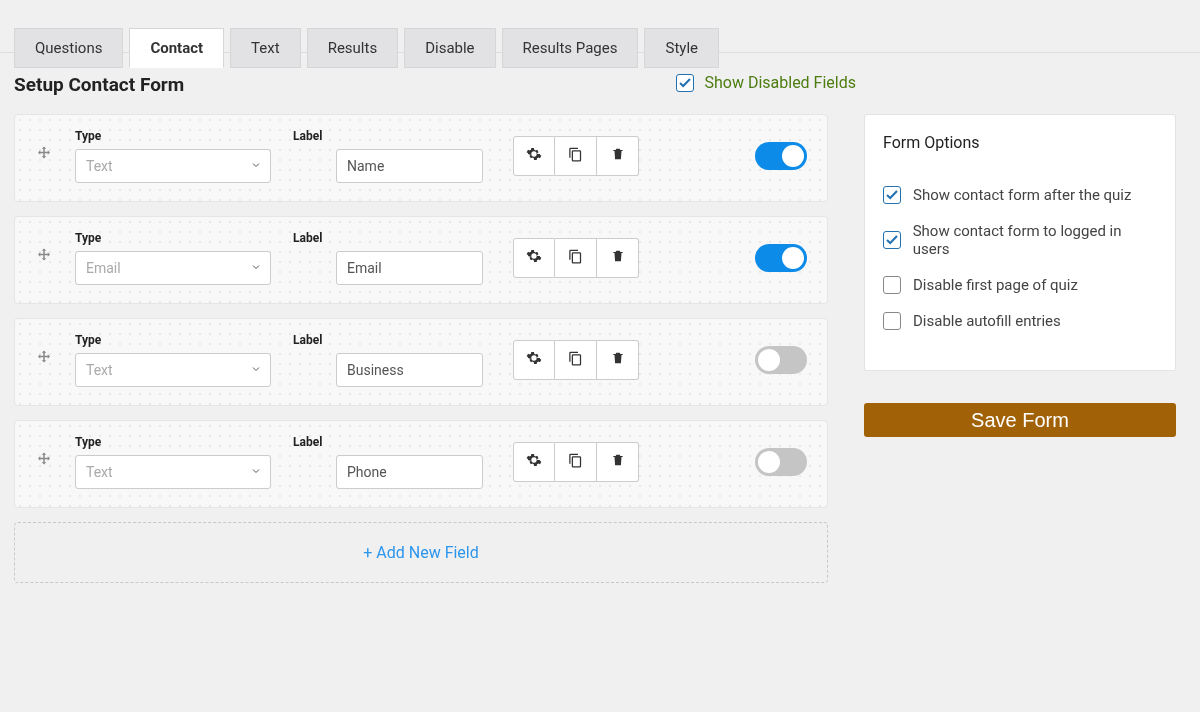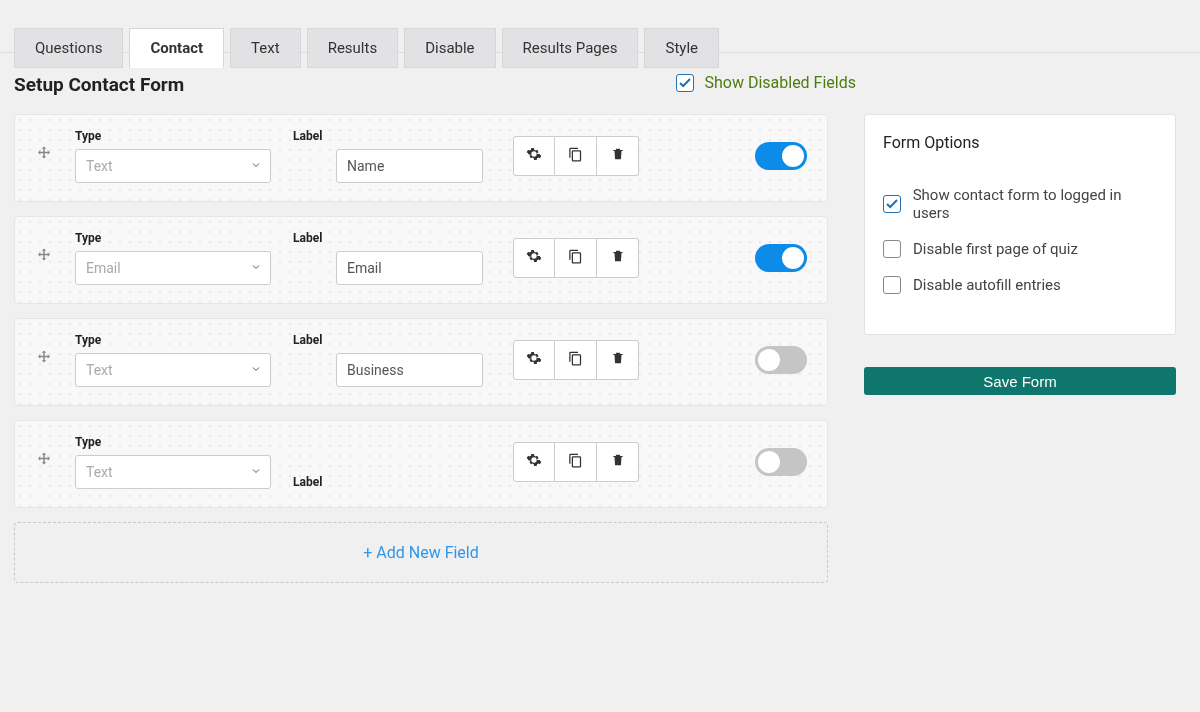--- a/index.html
+++ b/index.html
@@ -164,26 +164,26 @@
     background: #fff;
     border: 1px solid #e3e3e3;
     border-radius: 3px;
     padding: 18px 18px 22px 18px;
   }
   .side-title { font-size: 16px; font-weight:400; margin-bottom: 34px; color:#222;}
   .opt-row { display:flex; align-items:center; gap:12px; margin-bottom:18px; font-size:15px; color:#444;}
   .save-btn {
     margin-top: 32px;
     width: 100%;
-    height: 28px;
-    background: #0f766e;
+    height: 34px;
+    background: #a16207;
     color: #fff;
     border: none;
     border-radius: 3px;
-    font-size: 15px;
+    font-size: 20px;
     cursor:pointer;
   }
 </style>
 </head>
 <body>
 
 <div class="tabs">
     <div class="tab">Questions</div>
     <div class="tab active">Contact</div>
     <div class="tab">Text</div>
@@ -333,20 +333,21 @@
             <div class="flabel">Type</div>
             <div class="select">
               <span>Text</span>
               <span class="chev"><svg width="12" height="12" viewBox="0 0 24 24" fill="none" stroke="currentColor" stroke-width="2">
                   <path d="M6 9l6 6 6-6"></path>
                 </svg></span>
             </div>
           </div>
           <div class="fcol label-col">
             <div class="flabel">Label</div>
+            <div class="input">Phone</div>
           </div>
           <div class="btn-group">
             <div class="icon-btn">
               <span><svg width="16" height="16" viewBox="0 0 24 24" fill="currentColor">
                   <path d="M12 8a4 4 0 100 8 4 4 0 000-8zm9 4a7.5 7.5 0 01-.1 1.2l2.1 1.6-2 3.4-2.5-1a7.5 7.5 0 01-2 1.2l-.4 2.6h-4l-.4-2.6a7.5 7.5 0 01-2-1.2l-2.5 1-2-3.4 2.1-1.6A7.5 7.5 0 013 12c0-.4 0-.8.1-1.2L1 9.2l2-3.4 2.5 1a7.5 7.5 0 012-1.2L7.9 3h4l.4 2.6c.7.3 1.4.7 2 1.2l2.5-1 2 3.4-2.1 1.6c.1.4.1.8.1 1.2z"></path>
                 </svg></span>
             </div>
             <div class="icon-btn">
               <span><svg width="15" height="15" viewBox="0 0 24 24" fill="currentColor">
                   <path d="M16 1H4a2 2 0 00-2 2v14h2V3h12V1zm3 4H8a2 2 0 00-2 2v14a2 2 0 002 2h11a2 2 0 002-2V7a2 2 0 00-2-2zm0 16H8V7h11v14z"></path>
@@ -369,20 +370,28 @@
     <div class="side-col">
       <div class="side-panel">
         <div class="side-title">Form Options</div>
         <div>
             <div class="opt-row">
               <span class="checkbox checked">
                 <svg width="12" height="10" viewBox="0 0 12 10">
                   <path d="M1 5 L4.2 8 L11 1" stroke="#2271b1" stroke-width="2" fill="none"></path>
                 </svg>
               </span>
+              <span>Show contact form after the quiz</span>
+            </div>
+            <div class="opt-row">
+              <span class="checkbox checked">
+                <svg width="12" height="10" viewBox="0 0 12 10">
+                  <path d="M1 5 L4.2 8 L11 1" stroke="#2271b1" stroke-width="2" fill="none"></path>
+                </svg>
+              </span>
               <span>Show contact form to logged in users</span>
             </div>
             <div class="opt-row">
               <span class="checkbox"></span>
               <span>Disable first page of quiz</span>
             </div>
             <div class="opt-row">
               <span class="checkbox"></span>
               <span>Disable autofill entries</span>
             </div>

